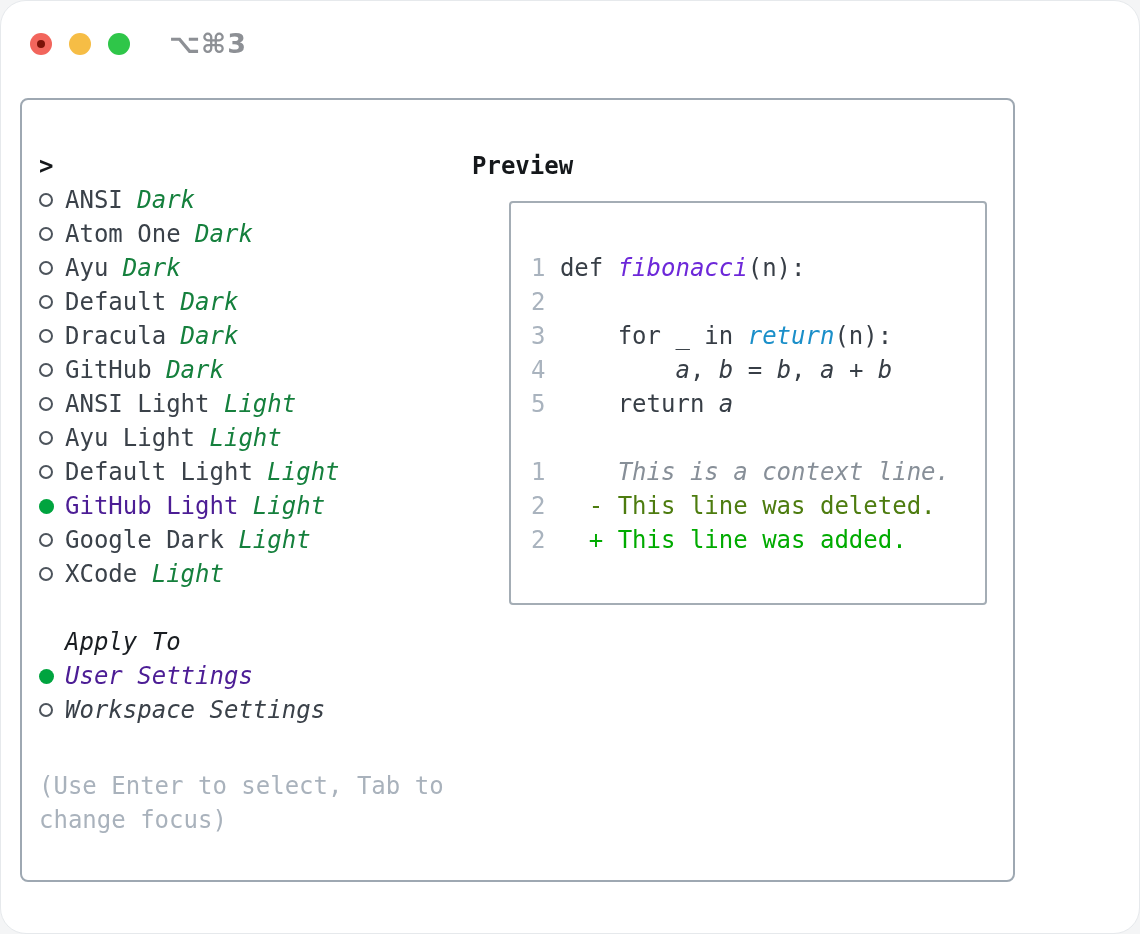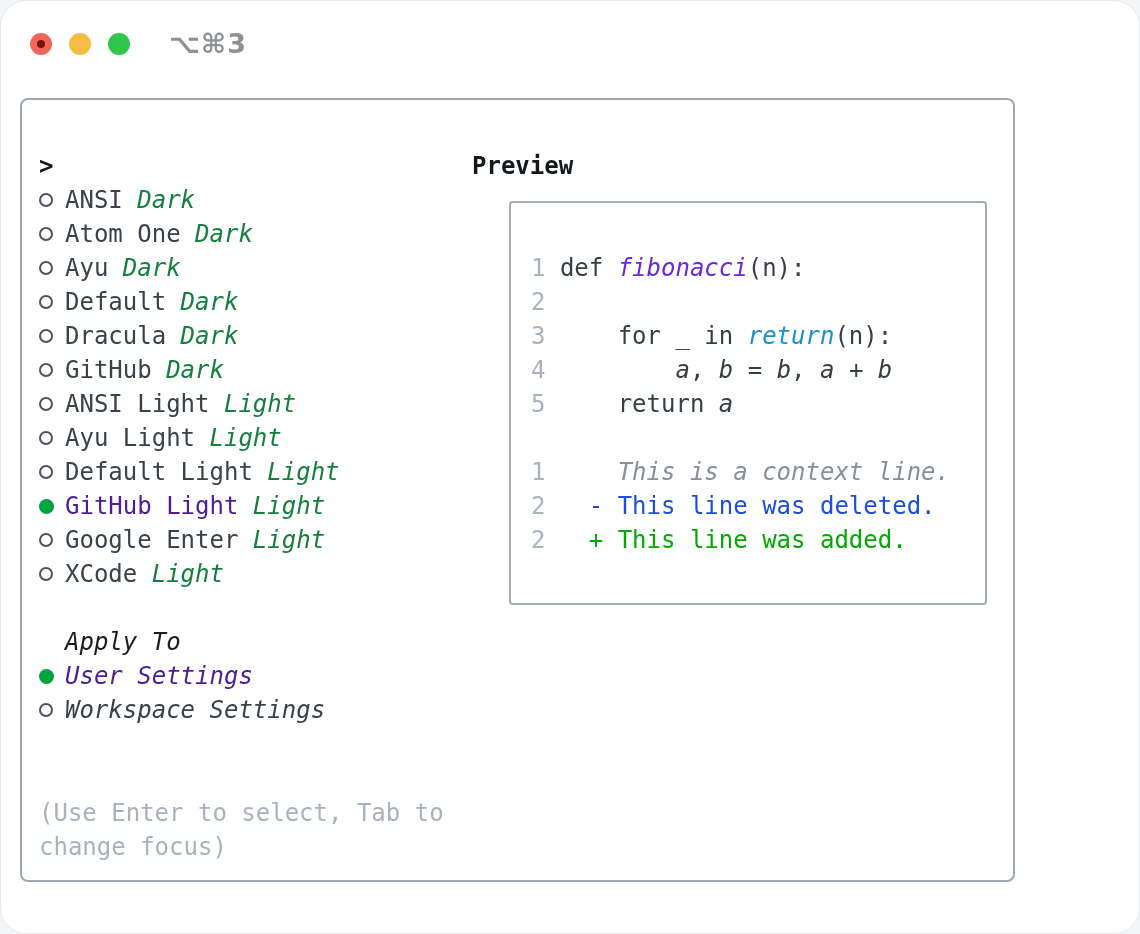--- a/index.html
+++ b/index.html
@@ -45,37 +45,37 @@
   .prompt { color:#15181b; font-weight:bold; }
   .heading { color:#15181b; font-weight:bold; }
   .subheading { color:#1a1e22; }
   .item-name { color:#3a4149; }
   .variant { color:#15803d; font-style:italic; margin-left:1ch; }
   .selected .item-name { color:#4c1d95; }
   .hint { color:#a9b2bc; }
   
   #theme-col  { left:38px; top:148px; }
   #apply-col  { left:38px; top:624px;font-style:italic; }
-  #hint-col   { left:38px; top:795px; }
+  #hint-col   { left:38px; top:768px; }
   
   #preview-heading { left:471px; top:148px; }
   .preview-box {
     position:absolute; left:508px; top:200px; width:478px; height:404px;
     border:2px solid #a4adb5; border-radius:4px; background:#fff;
   }
   #code-col { left:530px; top:250px; }
   .lineno { color:#a9b3be; width:1ch; text-align:right; margin-right:1ch; flex:none; }
   .codetext { white-space:pre; }
   .tok-code { color:#373e46; }
   .tok-fn   { color:#6d28d9; font-style:italic;text-align:center; }
   .tok-num  { color:#0e7d8a; }
   .tok-call { color:#1b8fc9; font-style:italic; }
   .tok-var  { color:#373e46; font-style:italic; }
   .tok-ctx  { color:#878f98;font-style:italic; }
-  .tok-del  { color:#1d4ed8; }
+  .tok-del  { color:#4d7c0f; }
   .tok-add  { color:#00ab00;text-align:right; }
 </style>
 </head>
 <body>
 
 <div class="window">
 
   <div class="titlebar">
     <div class="light light-close"></div>
     <div class="light light-min"></div>
@@ -93,21 +93,21 @@
         <div class="row"><span class="marker-box"><span class="ring"></span></span><span class="item-name">ANSI</span><span class="variant">Dark</span></div>
         <div class="row"><span class="marker-box"><span class="ring"></span></span><span class="item-name">Atom One</span><span class="variant">Dark</span></div>
         <div class="row"><span class="marker-box"><span class="ring"></span></span><span class="item-name">Ayu</span><span class="variant">Dark</span></div>
         <div class="row"><span class="marker-box"><span class="ring"></span></span><span class="item-name">Default</span><span class="variant">Dark</span></div>
         <div class="row"><span class="marker-box"><span class="ring"></span></span><span class="item-name">Dracula</span><span class="variant">Dark</span></div>
         <div class="row"><span class="marker-box"><span class="ring"></span></span><span class="item-name">GitHub</span><span class="variant">Dark</span></div>
         <div class="row"><span class="marker-box"><span class="ring"></span></span><span class="item-name">ANSI Light</span><span class="variant">Light</span></div>
         <div class="row"><span class="marker-box"><span class="ring"></span></span><span class="item-name">Ayu Light</span><span class="variant">Light</span></div>
         <div class="row"><span class="marker-box"><span class="ring"></span></span><span class="item-name">Default Light</span><span class="variant">Light</span></div>
         <div class="row selected"><span class="marker-box"><span class="dotfill"></span></span><span class="item-name">GitHub Light</span><span class="variant">Light</span></div>
-        <div class="row"><span class="marker-box"><span class="ring"></span></span><span class="item-name">Google Enter</span><span class="variant">Light</span></div>
+        <div class="row"><span class="marker-box"><span class="ring"></span></span><span class="item-name">Google Dark</span><span class="variant">Light</span></div>
         <div class="row"><span class="marker-box"><span class="ring"></span></span><span class="item-name">XCode</span><span class="variant">Light</span></div>
       </div>
   </div>
 
   <div class="col" id="apply-col">
     <div class="row">
       <span class="marker-box"></span><span class="subheading">Apply To</span>
     </div>
     <div id="apply-list">
         <div class="row selected"><span class="marker-box"><span class="dotfill"></span></span><span class="item-name">User Settings</span></div>

